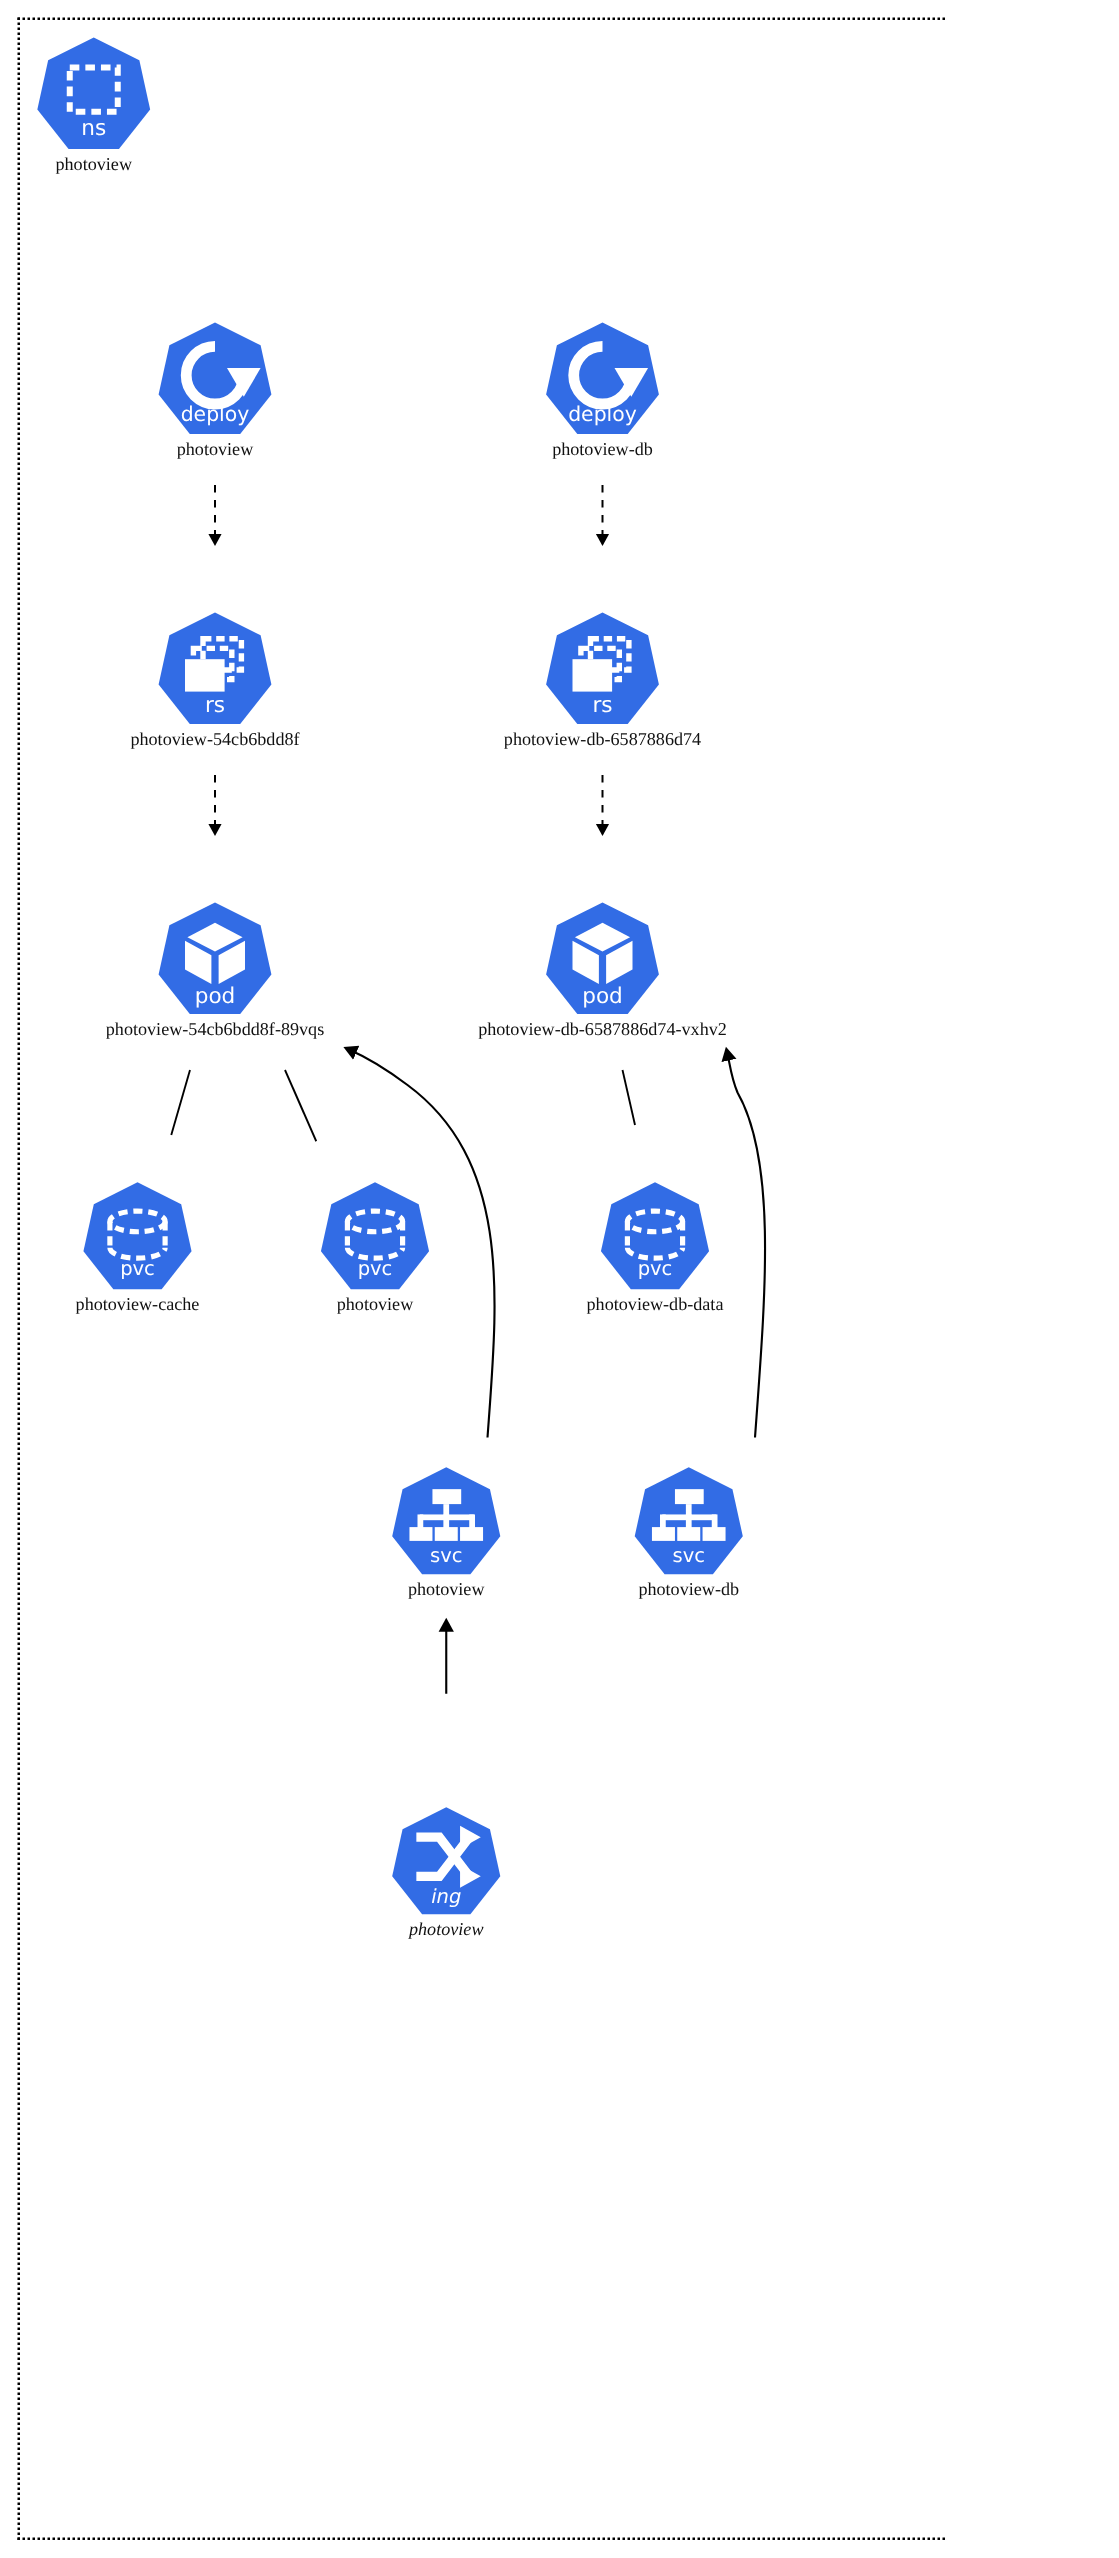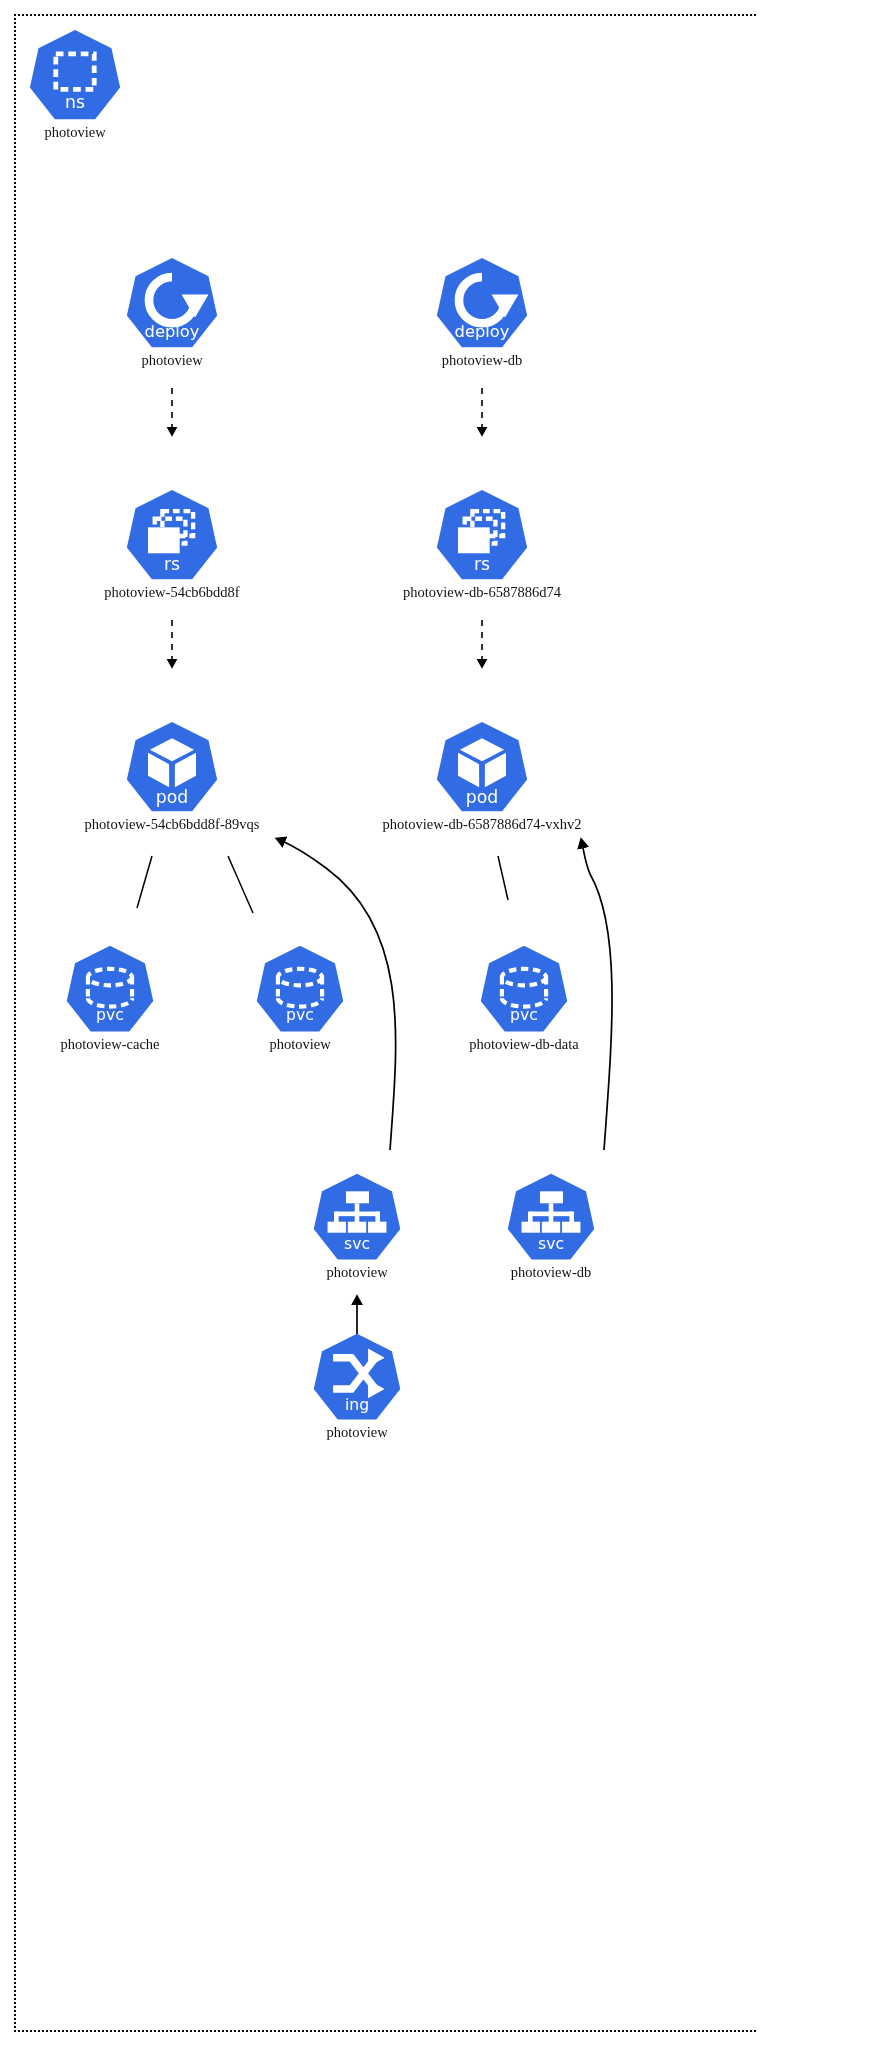--- a/index.html
+++ b/index.html
@@ -261,21 +261,21 @@
       <rect x="47.5" y="43" width="5" height="12" fill="#ffffff"></rect>
       <rect x="70" y="43" width="5" height="12" fill="#ffffff"></rect>
       <rect x="18" y="54" width="20" height="12" fill="#ffffff"></rect>
       <rect x="40" y="54" width="20" height="12" fill="#ffffff"></rect>
       <rect x="62" y="54" width="20" height="12" fill="#ffffff"></rect>
       <text class="glyph-text" x="50" y="84" text-anchor="middle" font-size="17">svc</text>
     </svg>
     <span class="node-label">photoview-db</span>
   </div>
 
-  <div class="node" style="left:357px; top:1332px;">
+  <div class="node" style="left:357px; top:1444px;font-style:italic;">
     <svg class="k8s-badge small" viewBox="0 0 100 100">
       <polygon points="50,2 88,21 97,62 71,95 29,95 3,62 12,21" fill="#326ce5"></polygon>
       <path d="M24,28 L44,28 L70,62" fill="none" stroke="#ffffff" stroke-width="8" stroke-linecap="butt"></path>
       <path d="M24,62 L44,62 L70,28" fill="none" stroke="#ffffff" stroke-width="8" stroke-linecap="butt"></path>
       <polygon points="62,18 80,28 62,38" fill="#ffffff"></polygon>
       <polygon points="62,52 80,62 62,72" fill="#ffffff"></polygon>
       <text class="glyph-text" x="50" y="85" text-anchor="middle" font-size="17">ing</text>
     </svg>
     <span class="node-label">photoview</span>
   </div>

